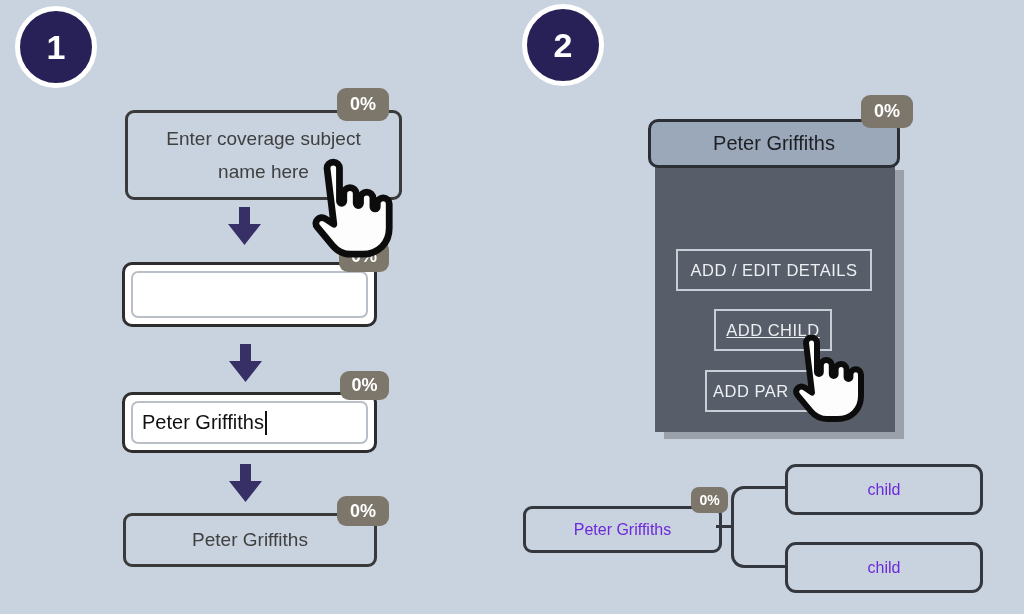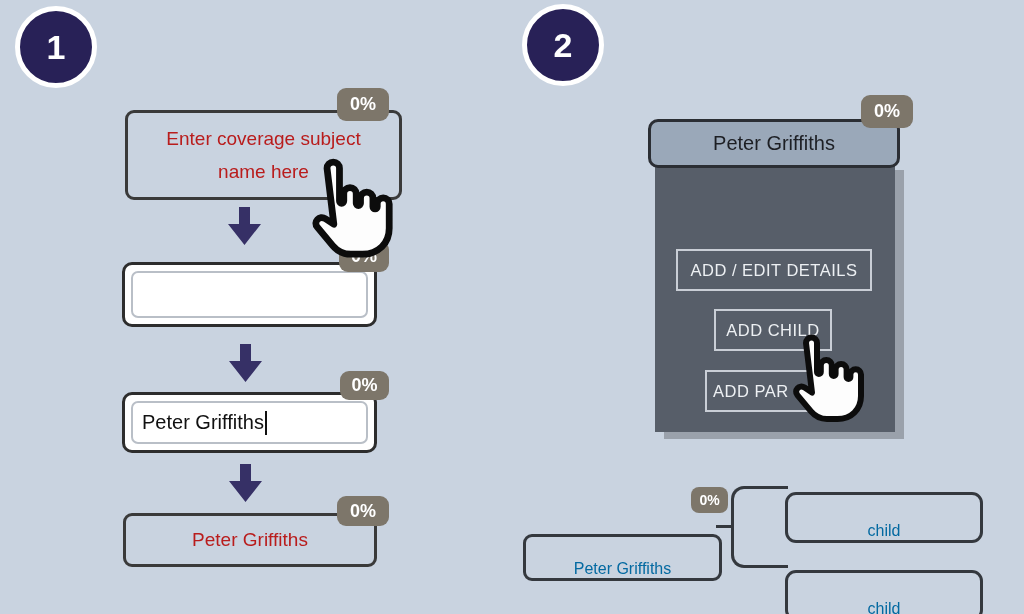--- a/index.html
+++ b/index.html
@@ -27,21 +27,21 @@
   .b2 { left:339px; top:241px; width:50px; height:31px; z-index:2; }
   .b3 { left:340px; top:371px; width:49px; height:29px; }
   .b4 { left:337px; top:496px; width:52px; height:30px; }
   .b5 { left:861px; top:95px;  width:52px; height:33px; z-index:4; }
   .b6 { left:691px; top:487px; width:37px; height:26px; font-size:14px; z-index:3; border-radius:8px; }
 
   
   .node-box {
     position:absolute; border:3px solid #3a3a3a; border-radius:9px;
     display:flex; align-items:center; justify-content:center; text-align:center;
-    color:#b91c1c; background:transparent;
+    color:#404040; background:transparent;
   }
   .prompt { left:125px; top:110px; width:247px; height:84px; font-size:19px; line-height:1.75; padding:0 12px; z-index:1; }
   .result { left:123px; top:513px; width:248px; height:48px; font-size:19px; }
 
   
   .white-box { position:absolute; background:#ffffff; border:3px solid #2d2d2d; border-radius:10px; }
   .wb1 { left:122px; top:262px; width:249px; height:59px; }
   .wb2 { left:122px; top:392px; width:249px; height:55px; }
   .inner-input {
     position:absolute; left:6px; right:6px; top:6px; bottom:6px;
@@ -68,28 +68,28 @@
     position:absolute; left:655px; top:163px; width:240px; height:269px;
     background:#575e69; box-shadow:9px 7px 0 #9aa1ab; z-index:1;
   }
   .menu-btn {
     position:absolute; border:2px solid #c9ced6; color:#edf0f3; background:transparent;
     display:flex; align-items:center; justify-content:center;
     font-size:16.5px; letter-spacing:0.5px; z-index:2; box-sizing:border-box;
   }
   .mb1 { left:714px; top:189px; width:119px; height:39px; }
   .mb2 { left:676px; top:249px; width:196px; height:42px; }
-  .mb3 { left:714px; top:309px; width:118px; height:42px; }
+  .mb3 { left:714px; top:309px; width:118px; height:42px;text-decoration:underline; }
   .mb4 { left:705px; top:370px; width:150px; height:42px; justify-content:flex-start; padding-left:6px; }
 
   
   .tree-box {
     position:absolute; border:3px solid #34383e; border-radius:9px;
-    display:flex; align-items:flex-end; justify-content:center;
-    font-size:16px; color:#0369a1; background:transparent;margin-top:28px;
+    display:flex; align-items:center; justify-content:center;
+    font-size:16px; color:#6d28d9; background:transparent;
   }
   .troot   { left:523px; top:506px; width:193px; height:41px; z-index:2; }
   .tchild1 { left:785px; top:464px; width:192px; height:45px; border-radius:11px; z-index:2; }
   .tchild2 { left:785px; top:542px; width:192px; height:45px; border-radius:11px; z-index:2; }
   .conn-stub   { position:absolute; left:716px; top:525px; width:18px; height:3px; background:#34383e; }
   .conn-top    { position:absolute; left:731px; top:486px; width:54px; height:40px;
                  border-left:3px solid #34383e; border-top:3px solid #34383e; border-top-left-radius:13px; }
   .conn-bottom { position:absolute; left:731px; top:524px; width:54px; height:41px;
                  border-left:3px solid #34383e; border-bottom:3px solid #34383e; border-bottom-left-radius:13px; }
 

